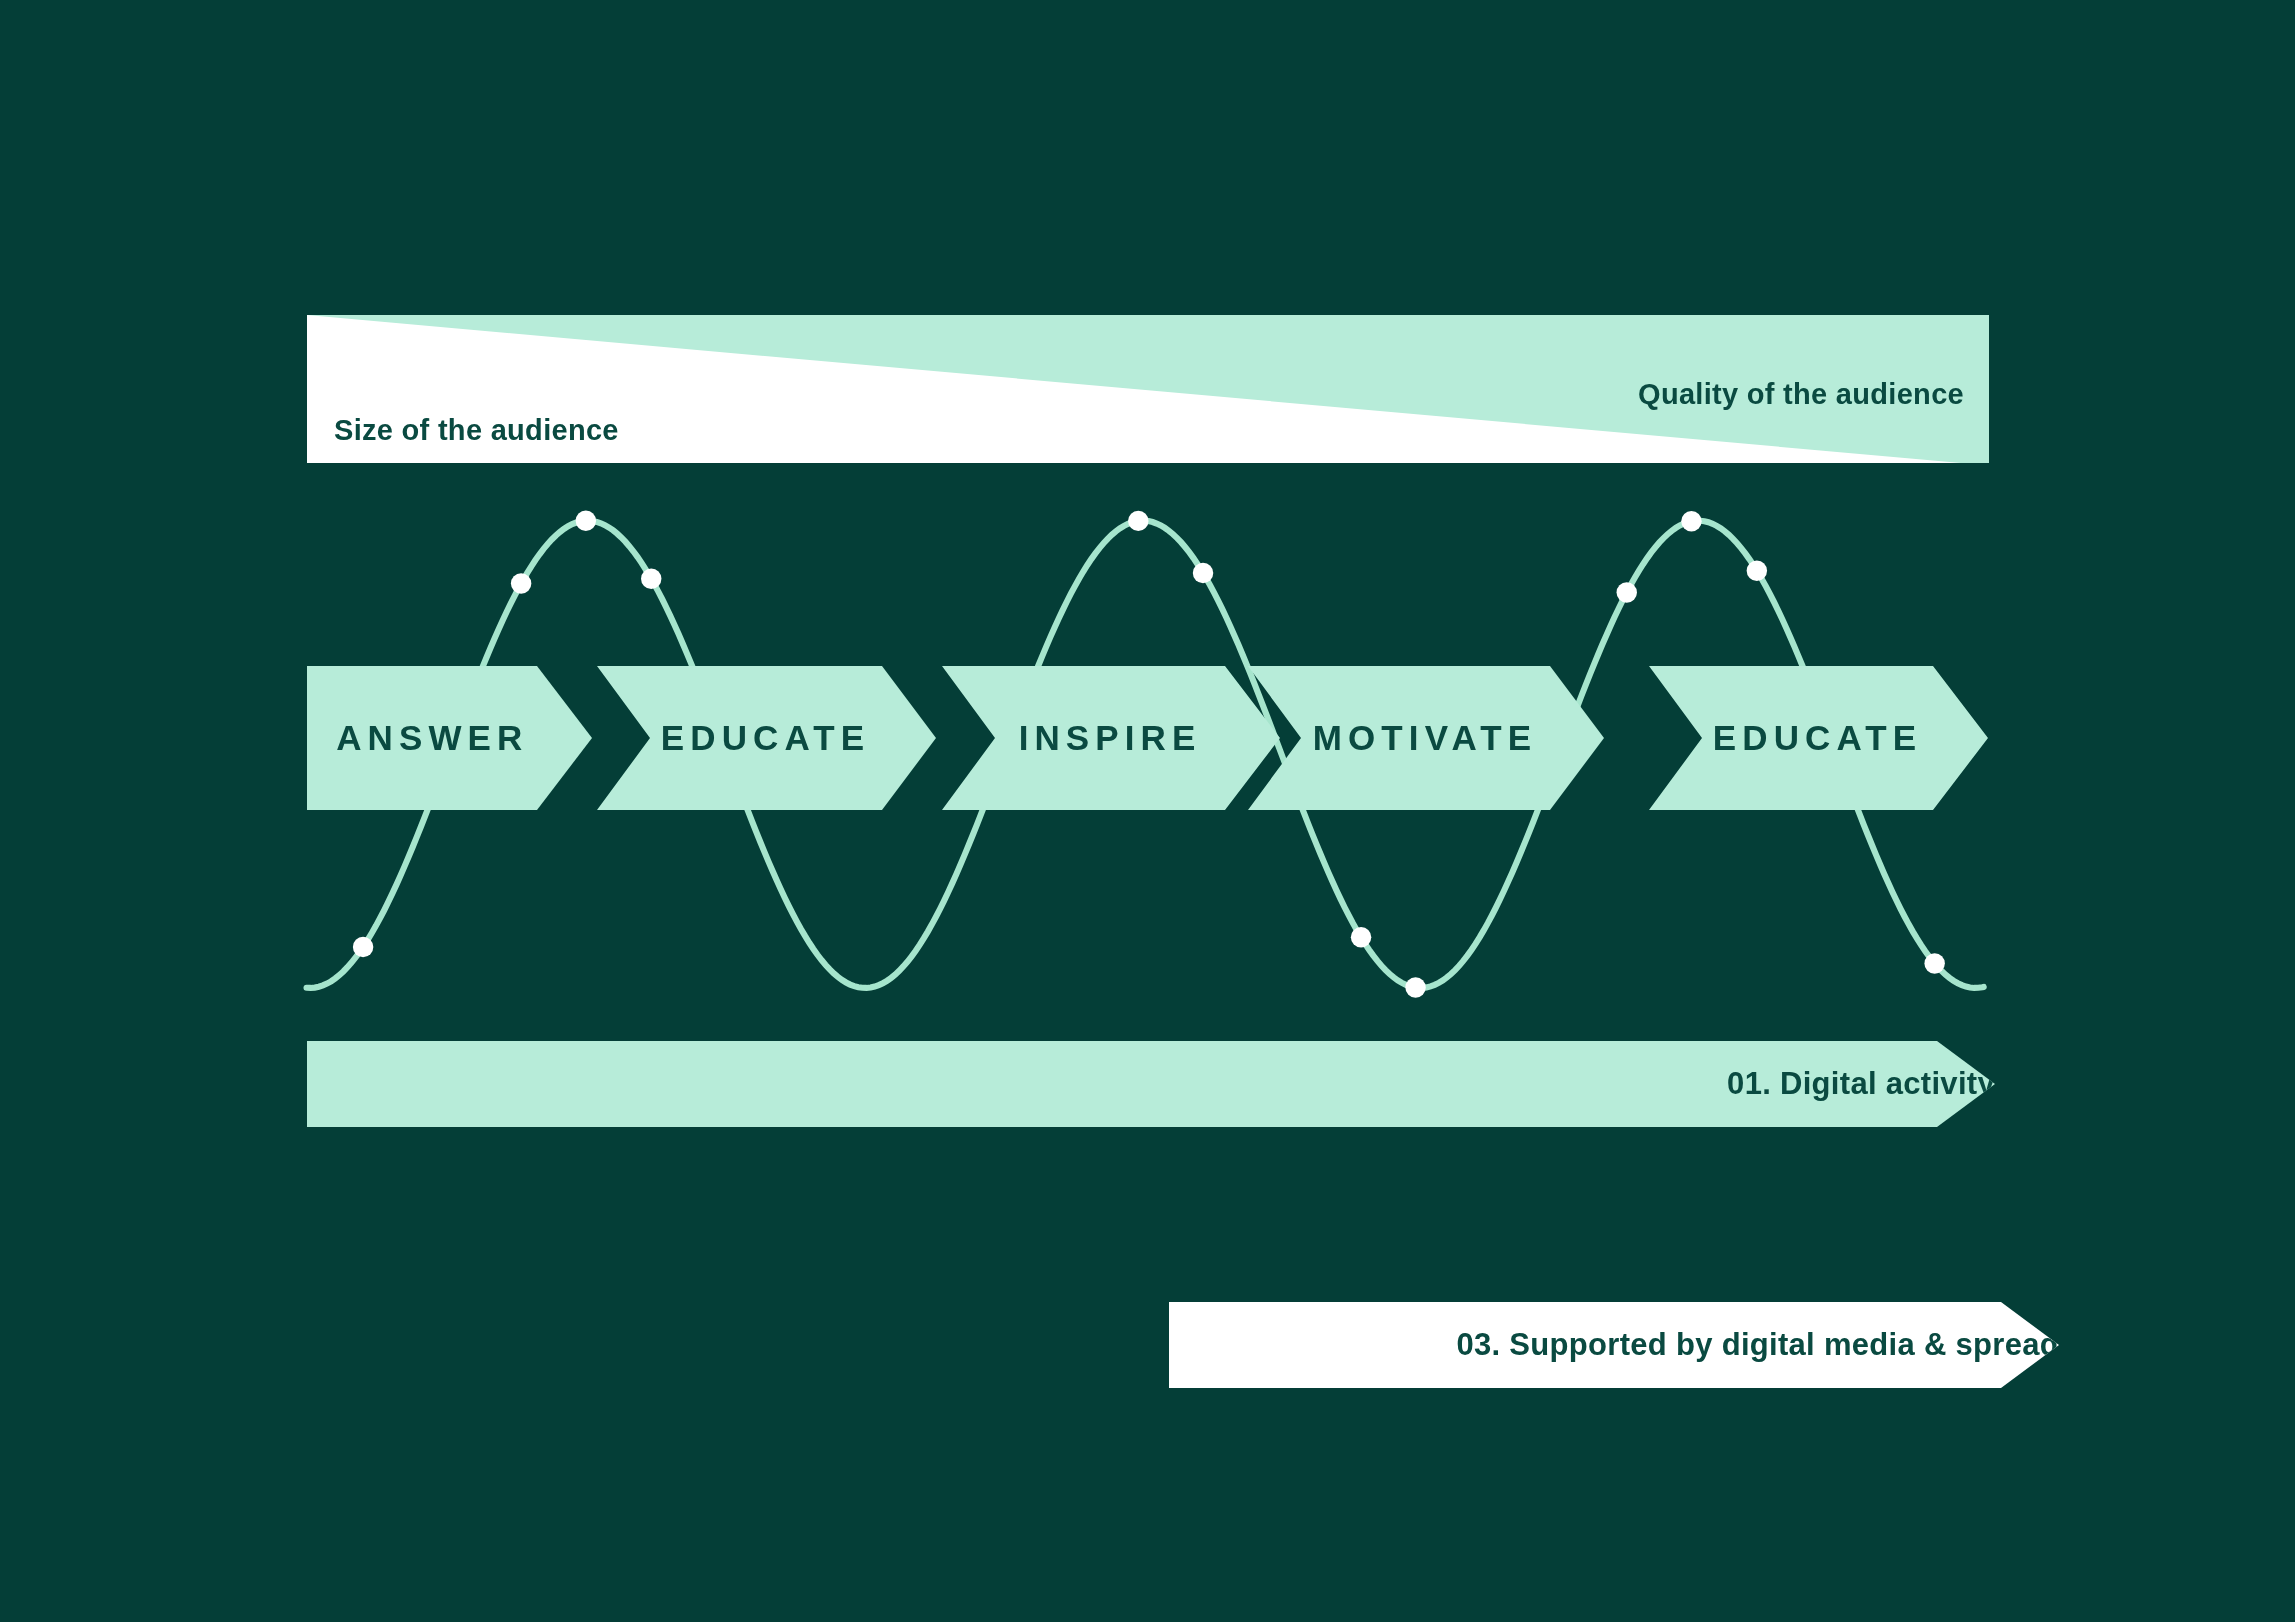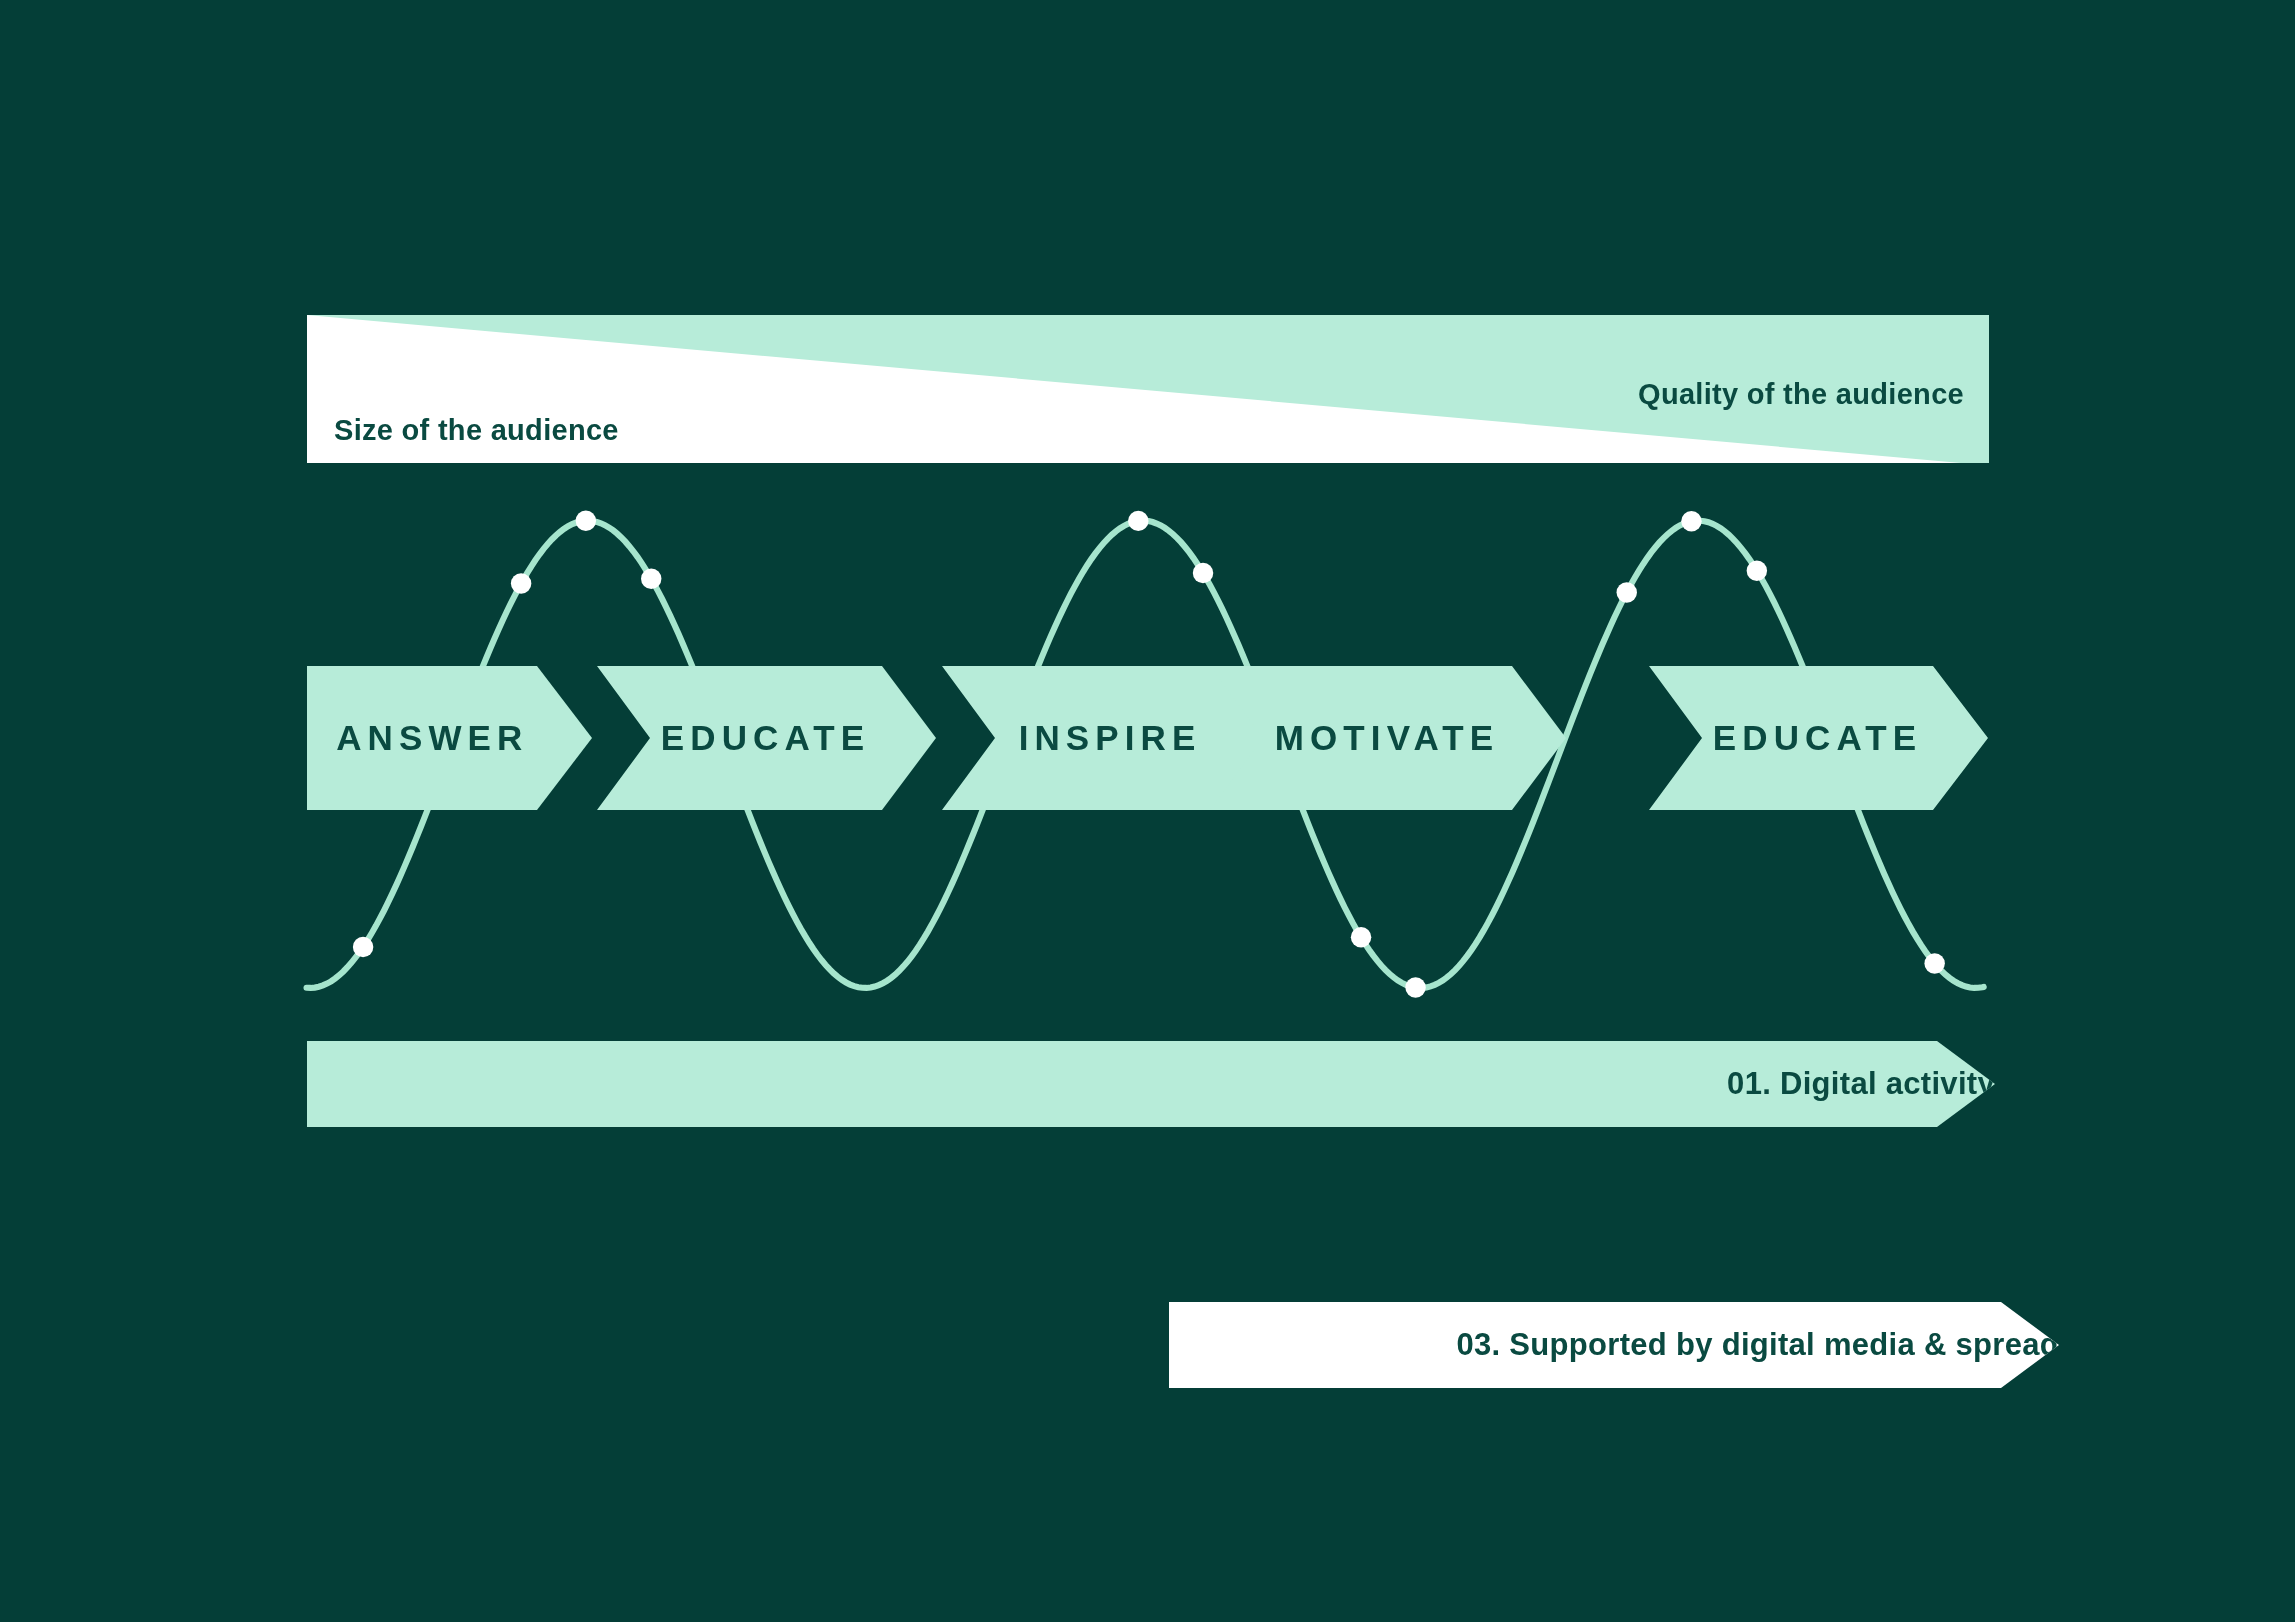--- a/index.html
+++ b/index.html
@@ -60,21 +60,21 @@
   
   .stage.s0 { left: 307px;  width: 285px;
     clip-path: polygon(0 0, 230px 0, 285px 72px, 230px 144px, 0 144px);
     padding-left: 13.6px; padding-right: 48px; }
   .stage.s1 { left: 597px;  width: 339px;
     clip-path: polygon(0 0, 285px 0, 339px 72px, 285px 144px, 0 144px, 53px 72px);
     padding-left: 53px; padding-right: 55px; }
   .stage.s2 { left: 942px; width: 338px;
     clip-path: polygon(0 0, 283px 0, 338px 72px, 283px 144px, 0 144px, 53px 72px);
     padding-left: 53px; padding-right: 55px; }
-  .stage.s3 { left: 1210px; width: 356px;
+  .stage.s3 { left: 1248px; width: 356px;
     clip-path: polygon(0 0, 302px 0, 356px 72px, 302px 144px, 0 144px, 53px 72px);
     padding-left: 53px; padding-right: 55px; }
   .stage.s4 { left: 1649px; width: 339px;
     clip-path: polygon(0 0, 284px 0, 339px 72px, 284px 144px, 0 144px, 53px 72px);
     padding-left: 53px; padding-right: 55px; }
   .stage { box-sizing: border-box; }
   
   .abar {
     position: absolute;
     height: 86px;

